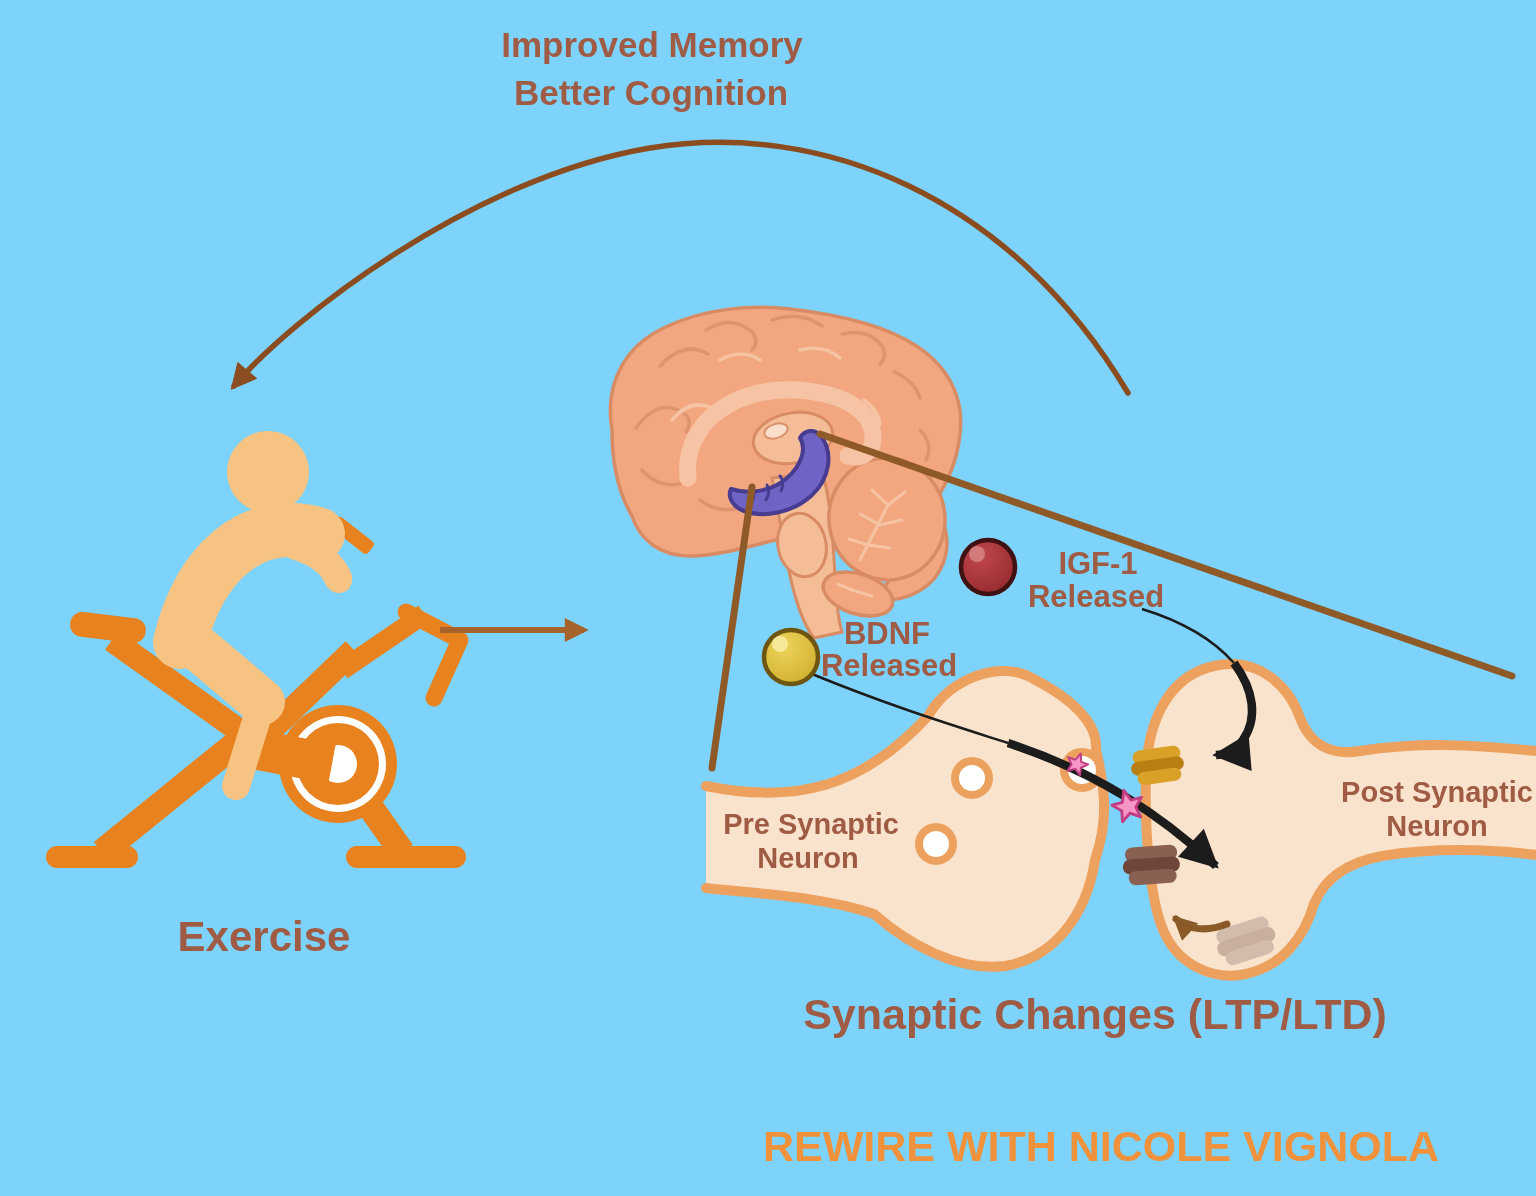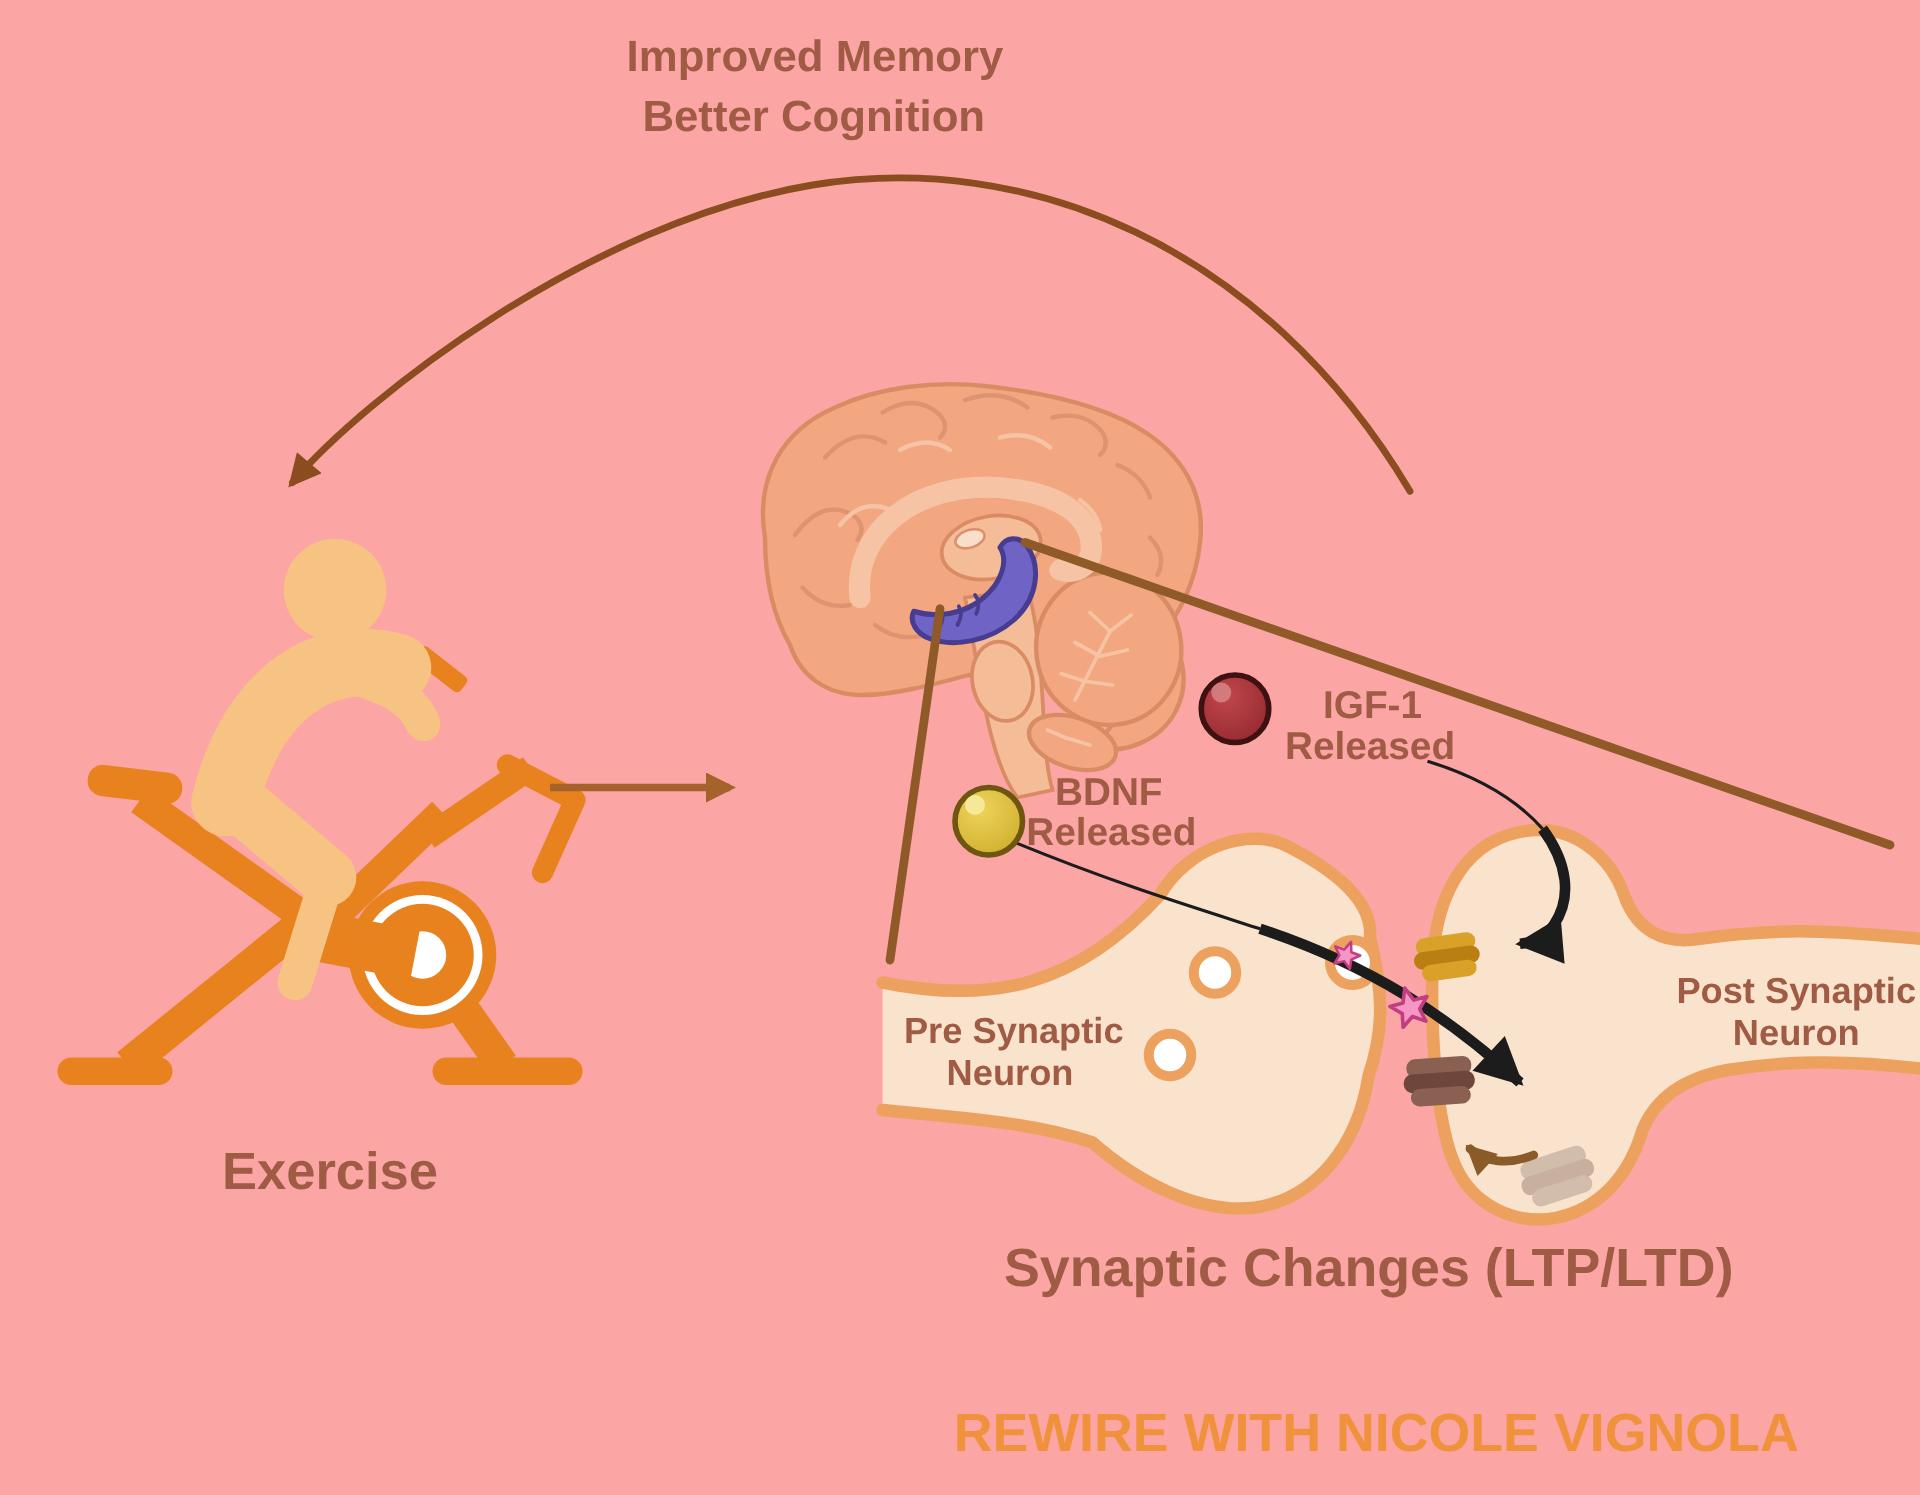--- a/index.html
+++ b/index.html
@@ -1,16 +1,16 @@
 <!DOCTYPE html>
 <html style="--text-brown: #A05B44; --brand-orange: #F0923B; --arc-brown: #8B4D1F; --mag-brown: #8F5A28; --flow-brown: #A5622A; --bike-orange: #E8821E; --person-peach: #F7C382; --neuron-fill: #FAE3CD; --neuron-stroke: #EDA15F; --brain-fill: #F2A781; --brain-stroke: #D98C64; --brain-gyrus: #DE9470; --brain-light: #F6C4A4; --brain-inner: #F4BC97; --hippo-purple: #6F63C5; --hippo-dark: #473C90; --bdnf-yellow: #E0C23A; --bdnf-dark: #6E5510; --igf-red: #A93439; --igf-dark: #3F1112; --star-pink: #F795C5; --star-dark: #C23E82; --receptor-gold: #D9A128; --receptor-gold-dark: #B97F12; --receptor-brown: #8A6052; --receptor-brown-dark: #6E463B; --receptor-faded: #C9B3A5; --receptor-faded-dark: #BCA393; --black-ink: #1C1C1C; --curl-brown: #8A5A28;"><head>
 <meta charset="utf-8">
 <style>
   html,body{margin:0;padding:0;background:#ffffff;}
-  .stage{position:relative;width:1536px;height:1196px;background:#fca5a5;overflow:hidden;
+  .stage{position:relative;width:1536px;height:1196px;background:#7dd3fc;overflow:hidden;
          font-family:"Liberation Sans", sans-serif;}
   svg{position:absolute;left:0;top:0;}
   text{font-family:"Liberation Sans", sans-serif;font-weight:bold;}
   .lbl{fill:var(--text-brown);}
   .t-title{font-size:35px;}
   .t-exercise{font-size:42px;}
   .t-mol{font-size:31px;}
   .t-neuron{font-size:29px;}
   .t-caption{font-size:43px;}
   .t-brand{font-size:43px;fill:var(--brand-orange);}

